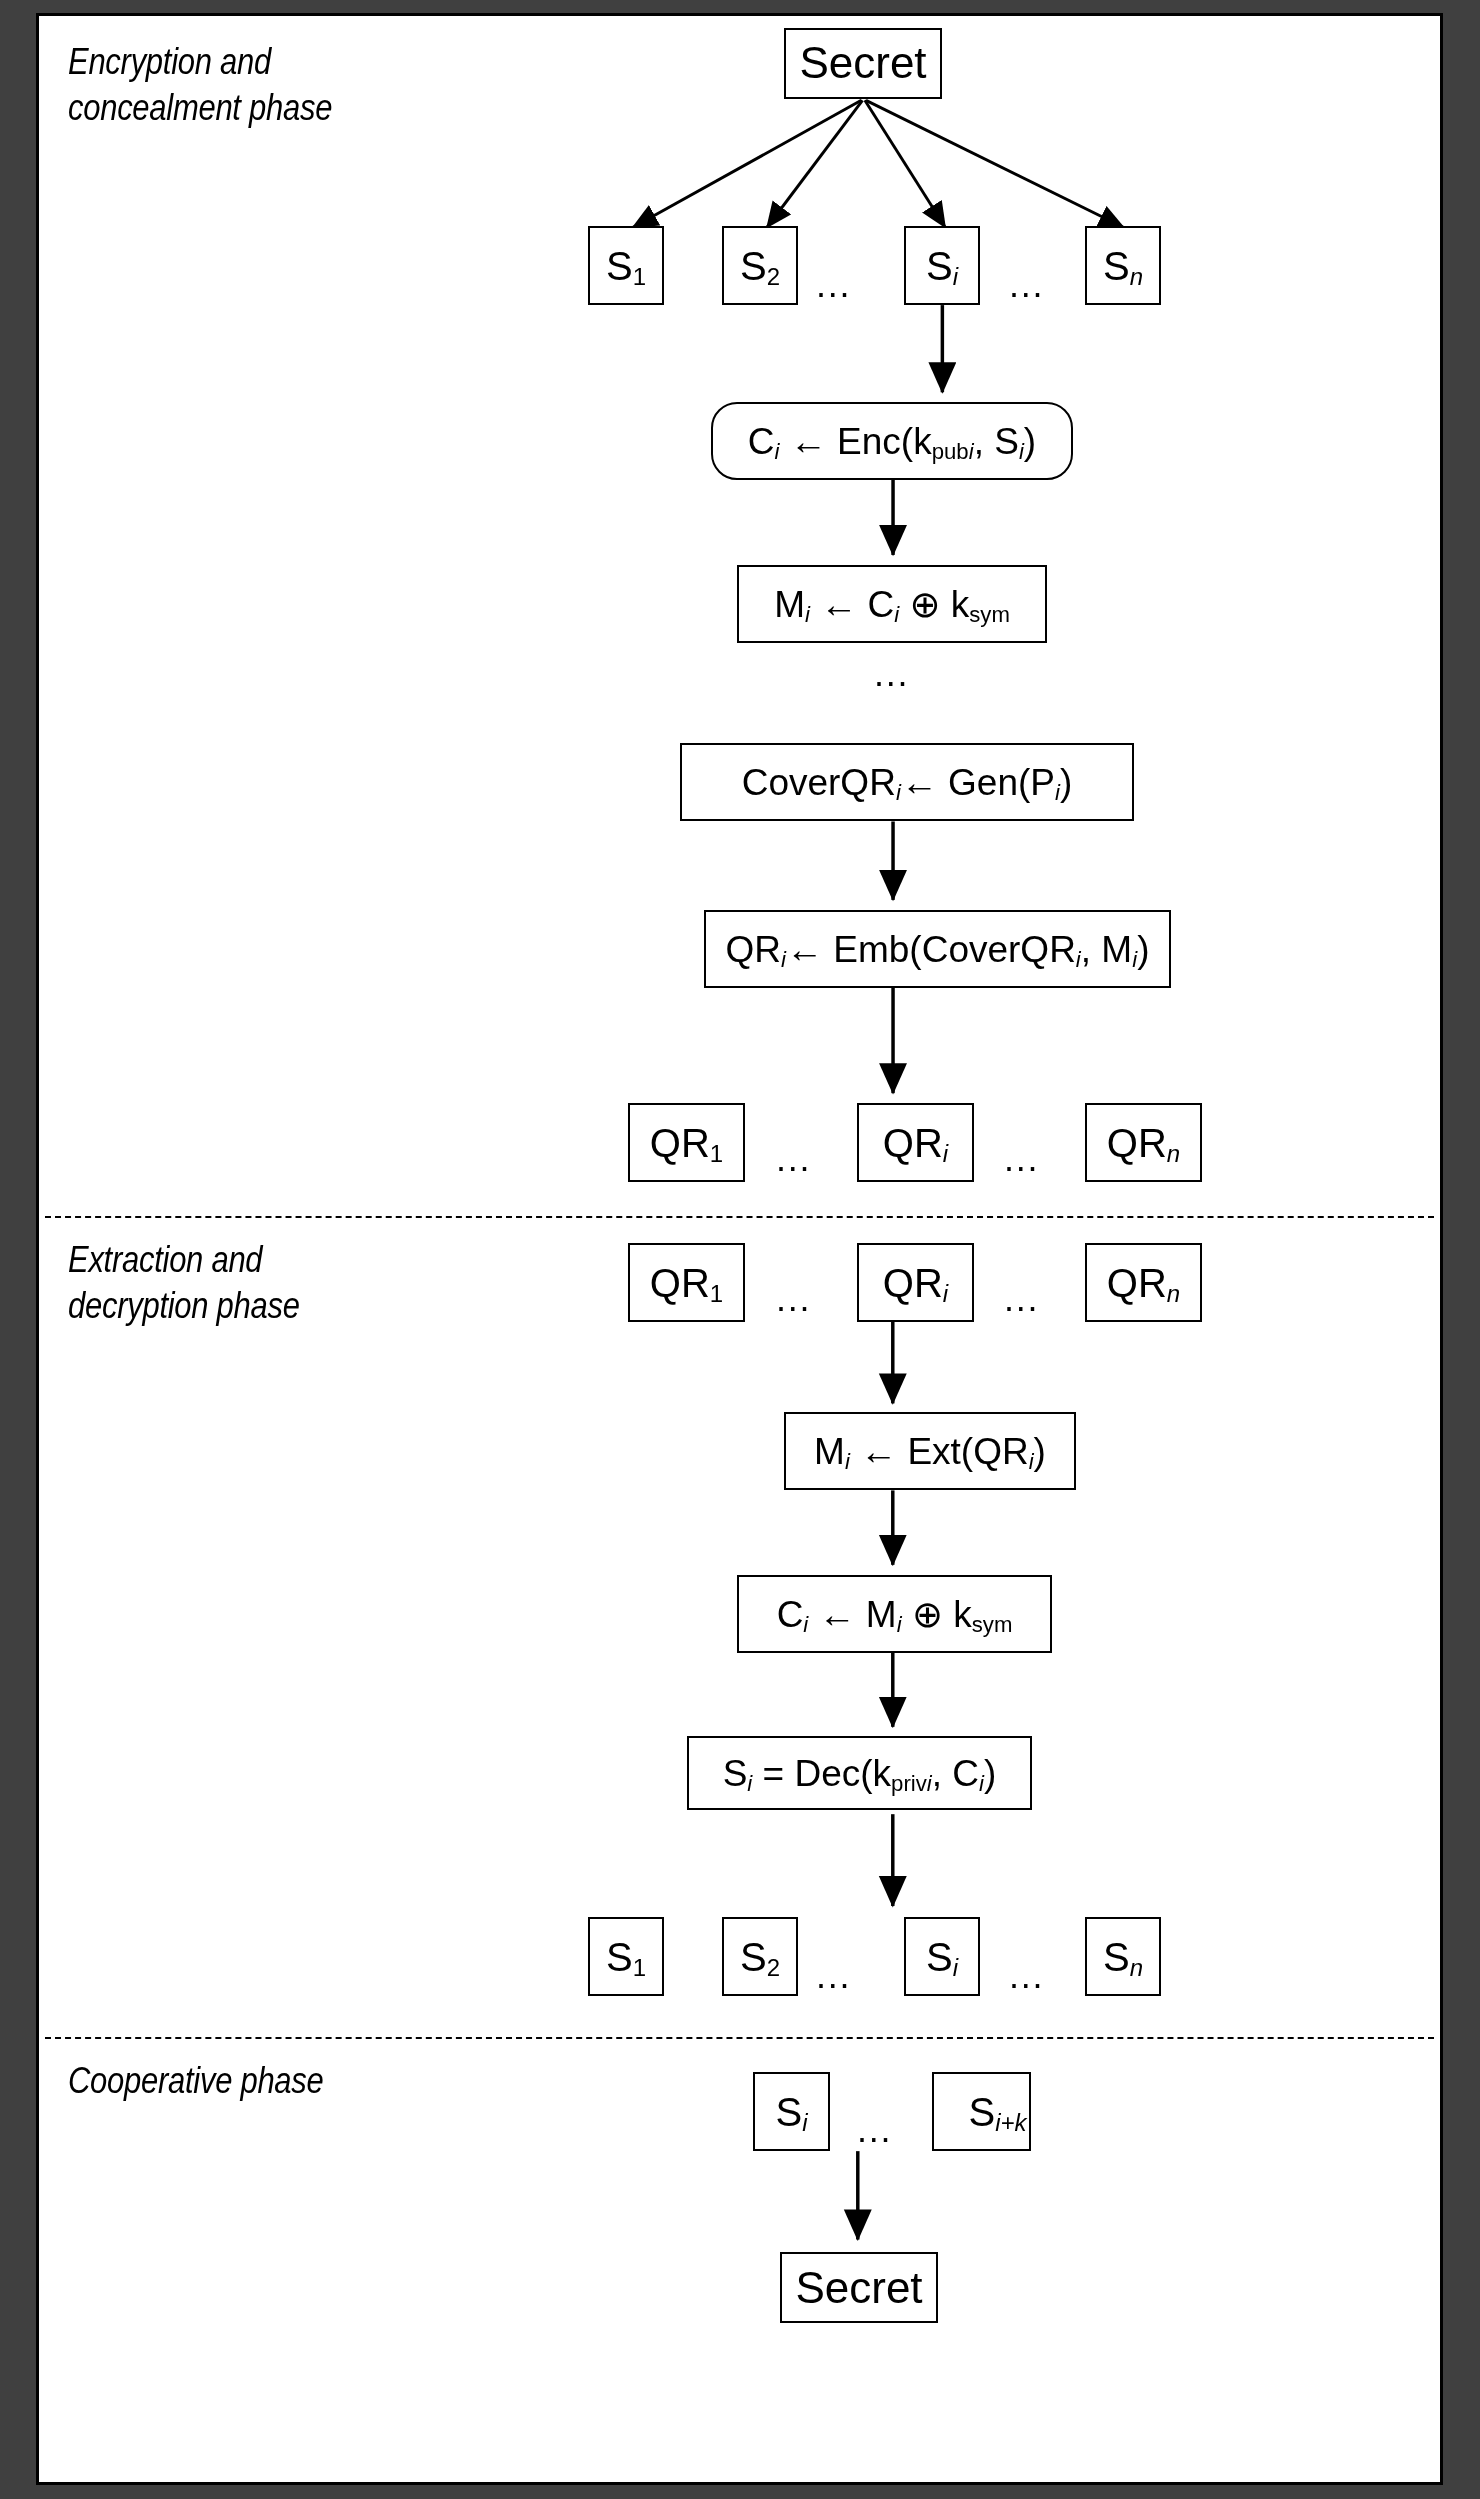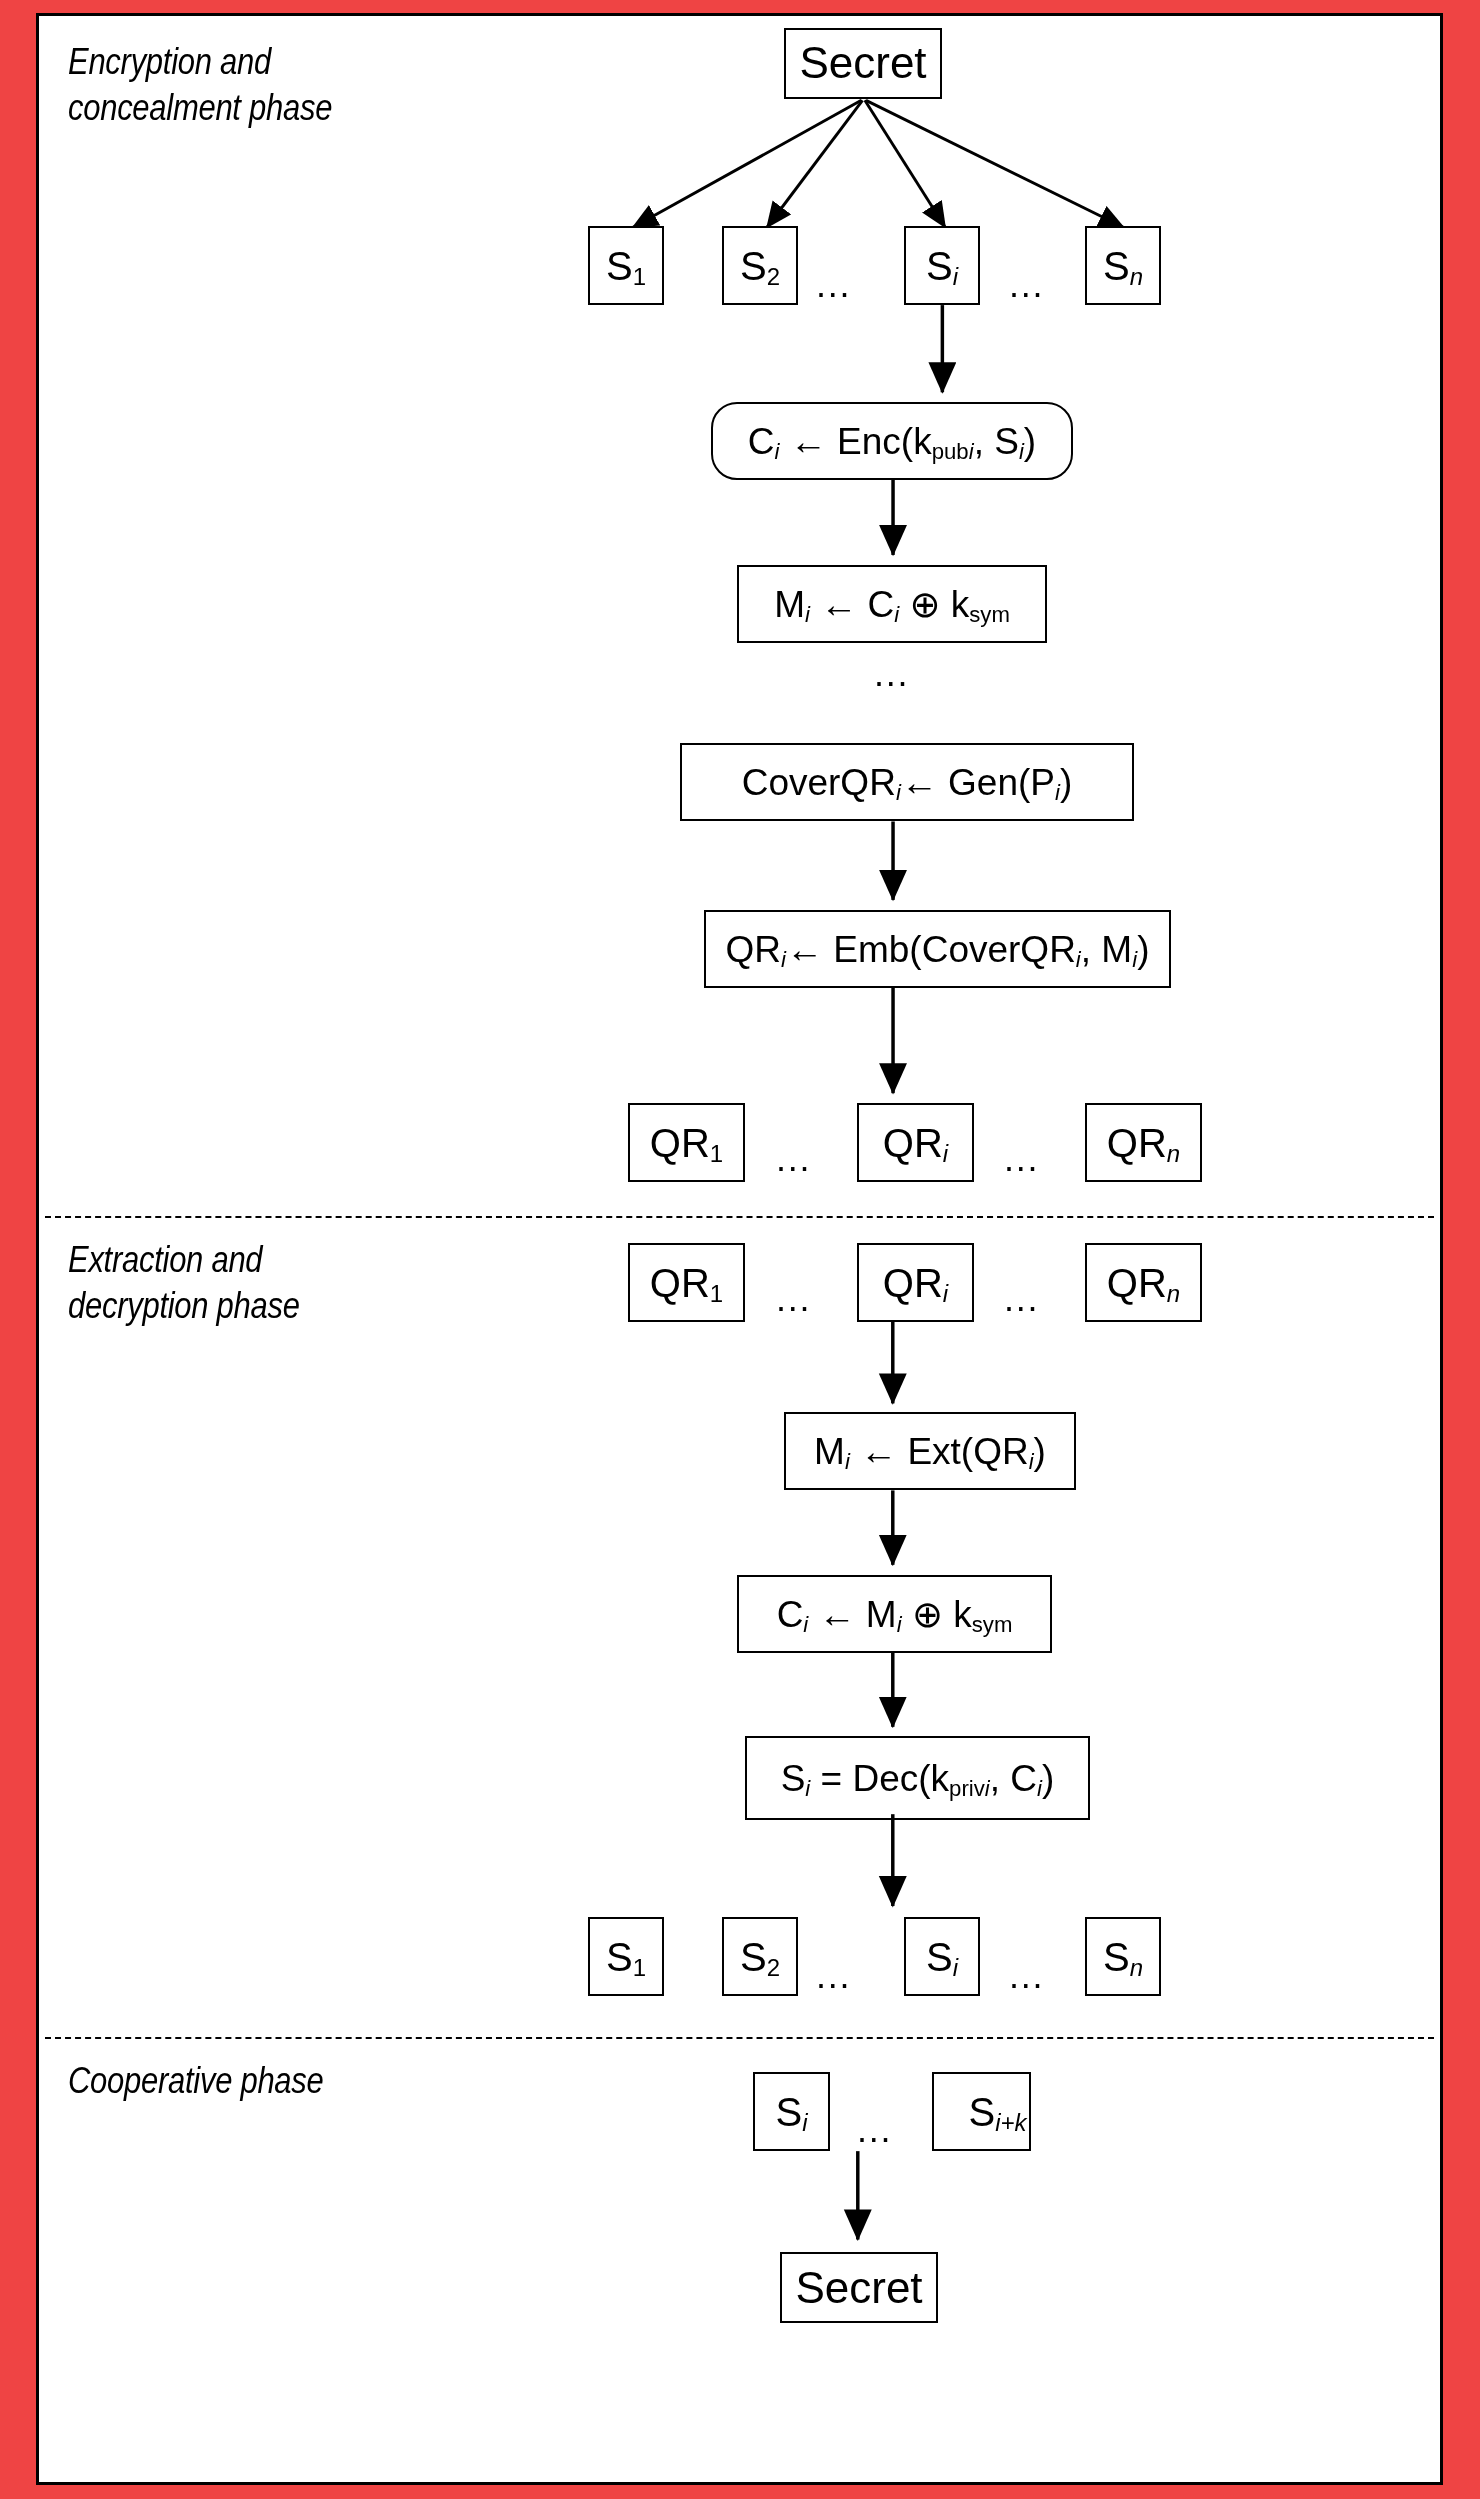--- a/index.html
+++ b/index.html
@@ -1,21 +1,21 @@
 <!DOCTYPE html>
 <html style="font-size:9.3px"><head>
 <meta charset="utf-8">
 <style>
   html, body { margin:0; padding:0; background:#ffffff; }
   body { font-family:"Liberation Sans", sans-serif; }
 
   #page {
     position:relative;
     width:1481px; height:2500px;
-    background:#ef4444;
+    background:#404040;
     box-sizing:border-box;
   }
 
   
   .frame {
     position:absolute;
     left:36px; top:13px;
     width:1407px; height:2472px;
     border:3.5px solid #000000;
     box-sizing:border-box;
@@ -219,21 +219,21 @@
     <div class="box formula" style="left:698px; top:1559px; width:315px; height:78px;">
       <span><span>C</span><sub class="it">i</sub>&nbsp;<span>←</span>&nbsp;<span>M</span><sub class="it">i</sub>&nbsp;<span>⊕</span>&nbsp;<span>k</span><sub>sym</sub></span>
     </div>
 
     <div class="conn" style="left:841px; top:1636px; width:93px; height:88px;">
       <svg width="93" height="88" viewBox="0 0 160 150">
         <line x1="22" y1="0" x2="22" y2="128" stroke="#000" stroke-width="6" marker-end="url(#ah)"></line>
       </svg>
     </div>
 
-    <div class="box formula" style="left:706px; top:1720px; width:345px; height:84px;">
+    <div class="box formula" style="left:648px; top:1720px; width:345px; height:74px;">
       <span><span>S</span><sub class="it">i</sub>&nbsp;<span>=</span>&nbsp;<span>Dec</span><span>(</span><span>k</span><sub><span>priv</span><span class="it">i</span></sub><span>, </span><span>C</span><sub class="it">i</sub><span>)</span></span>
     </div>
 
     <div class="conn" style="left:841px; top:1798px; width:93px; height:105px;">
       <svg width="93" height="105" viewBox="0 0 160 180">
         <line x1="22" y1="0" x2="22" y2="158" stroke="#000" stroke-width="6" marker-end="url(#ah)"></line>
       </svg>
     </div>
 
     <div class="box small" style="left:549px; top:1901px; width:76px; height:79px;">

